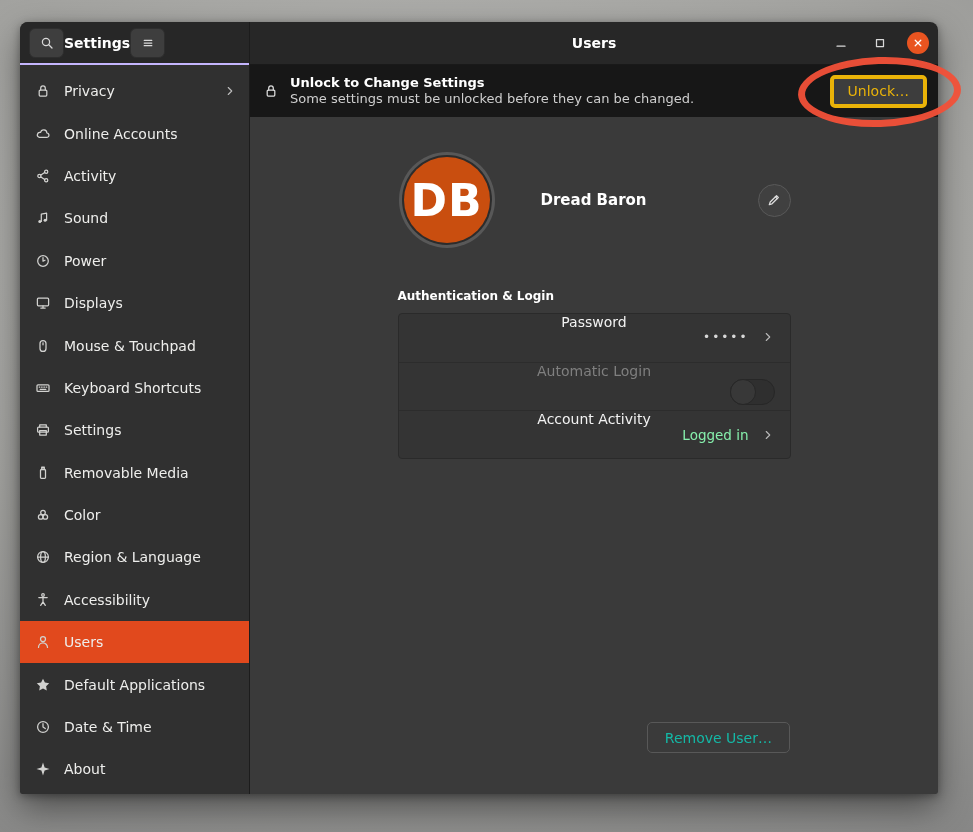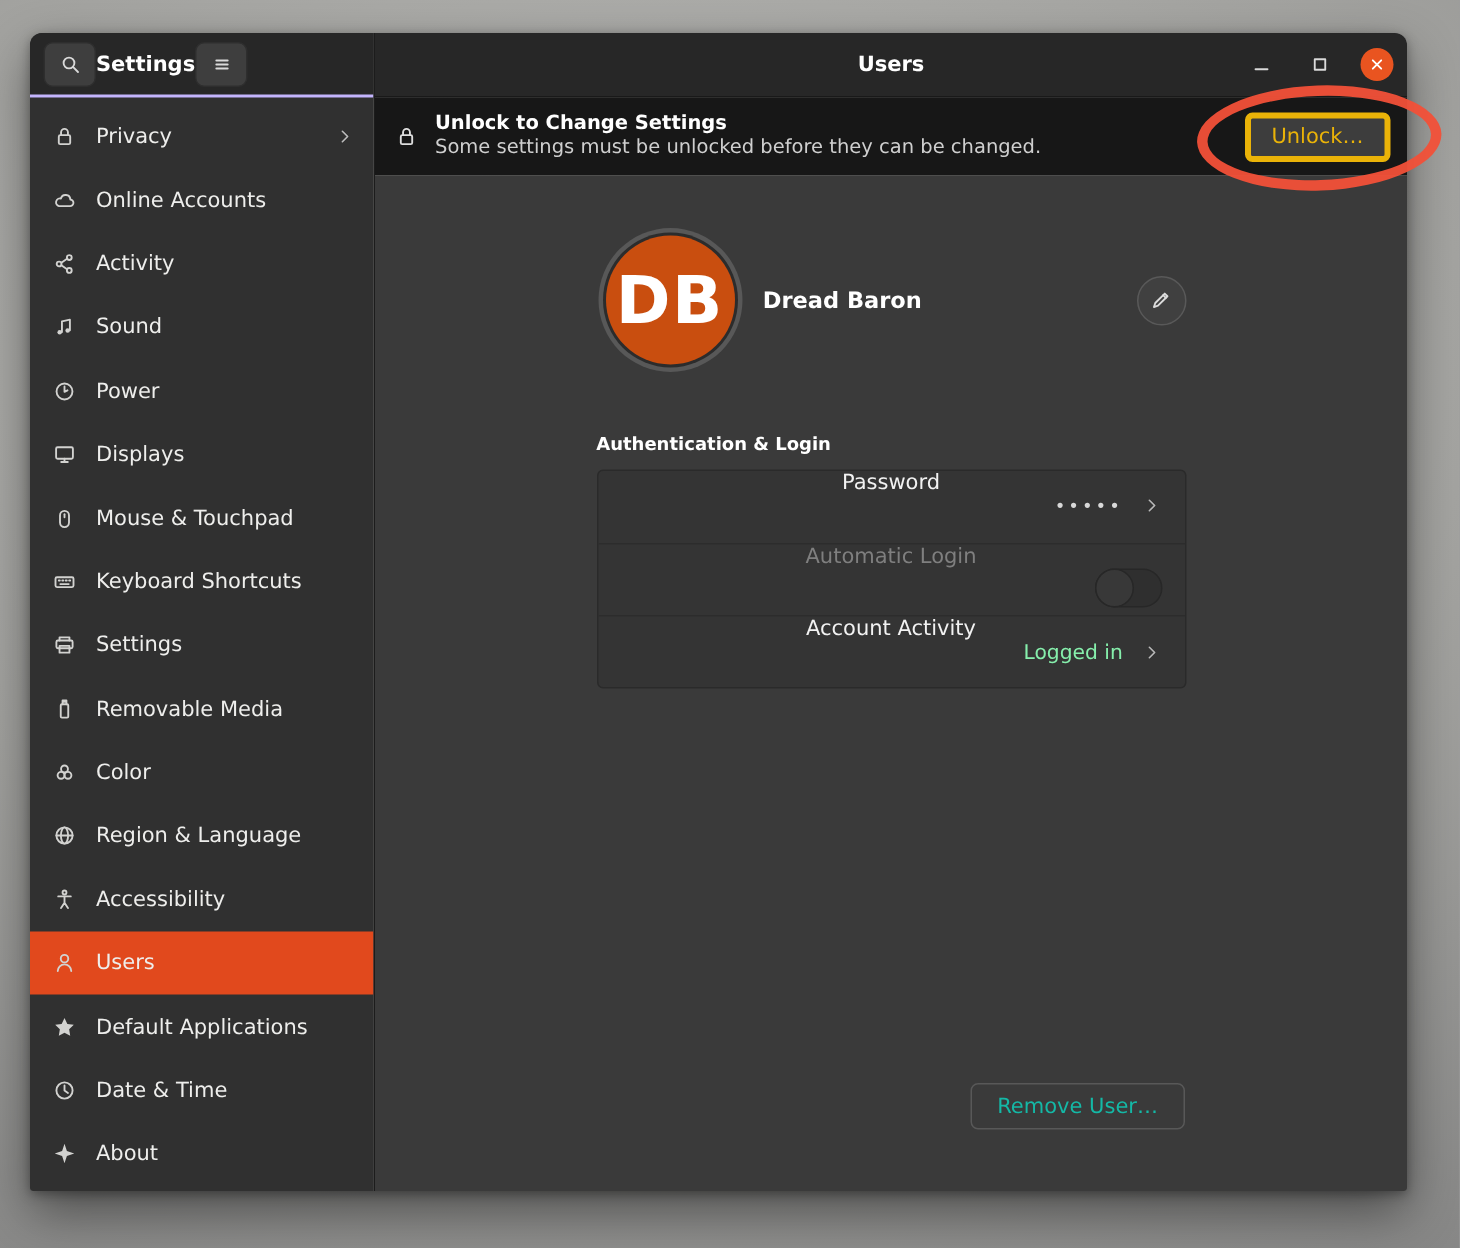--- a/index.html
+++ b/index.html
@@ -55,21 +55,21 @@
   .banner-title { color: #ffffff; font-weight: bold; font-size: 13px; }
   .banner-sub { color: #cfcfcf; font-size: 13px; }
   .unlock-btn {
     margin-left: auto; height: 33px; min-width: 94px; padding: 0 14px;
     background: #3d3d3d; border: 4px solid #eab308; border-radius: 5px;
     color: #eab308; font-size: 14px; font-family: inherit; cursor: pointer;
   }
   
   .content-body { flex: 1; background: #3a3a3a; position: relative; }
   .panel { width: 393px; margin: 0 auto; }
-  .avatar-row { margin-top: 40px; display: flex; align-items: center; }
+  .avatar-row { margin-top: 40px; display: flex; align-items: center; gap: 32px; }
   .avatar {
     width: 86px; height: 86px; border-radius: 50%; background: #c94e0f;
     color: #ffffff; font-size: 44px; font-weight: bold;
     display: flex; align-items: center; justify-content: center;
     box-shadow: 0 0 0 2px #2c2c2c, 0 0 0 5px #585858;
     margin-left: 6px; letter-spacing: 1px;
   }
   .user-name { margin-left: 19px; color: #ffffff; font-weight: bold; font-size: 15px; }
   .edit-btn {
     margin-left: auto; width: 33px; height: 33px; border-radius: 50%;

